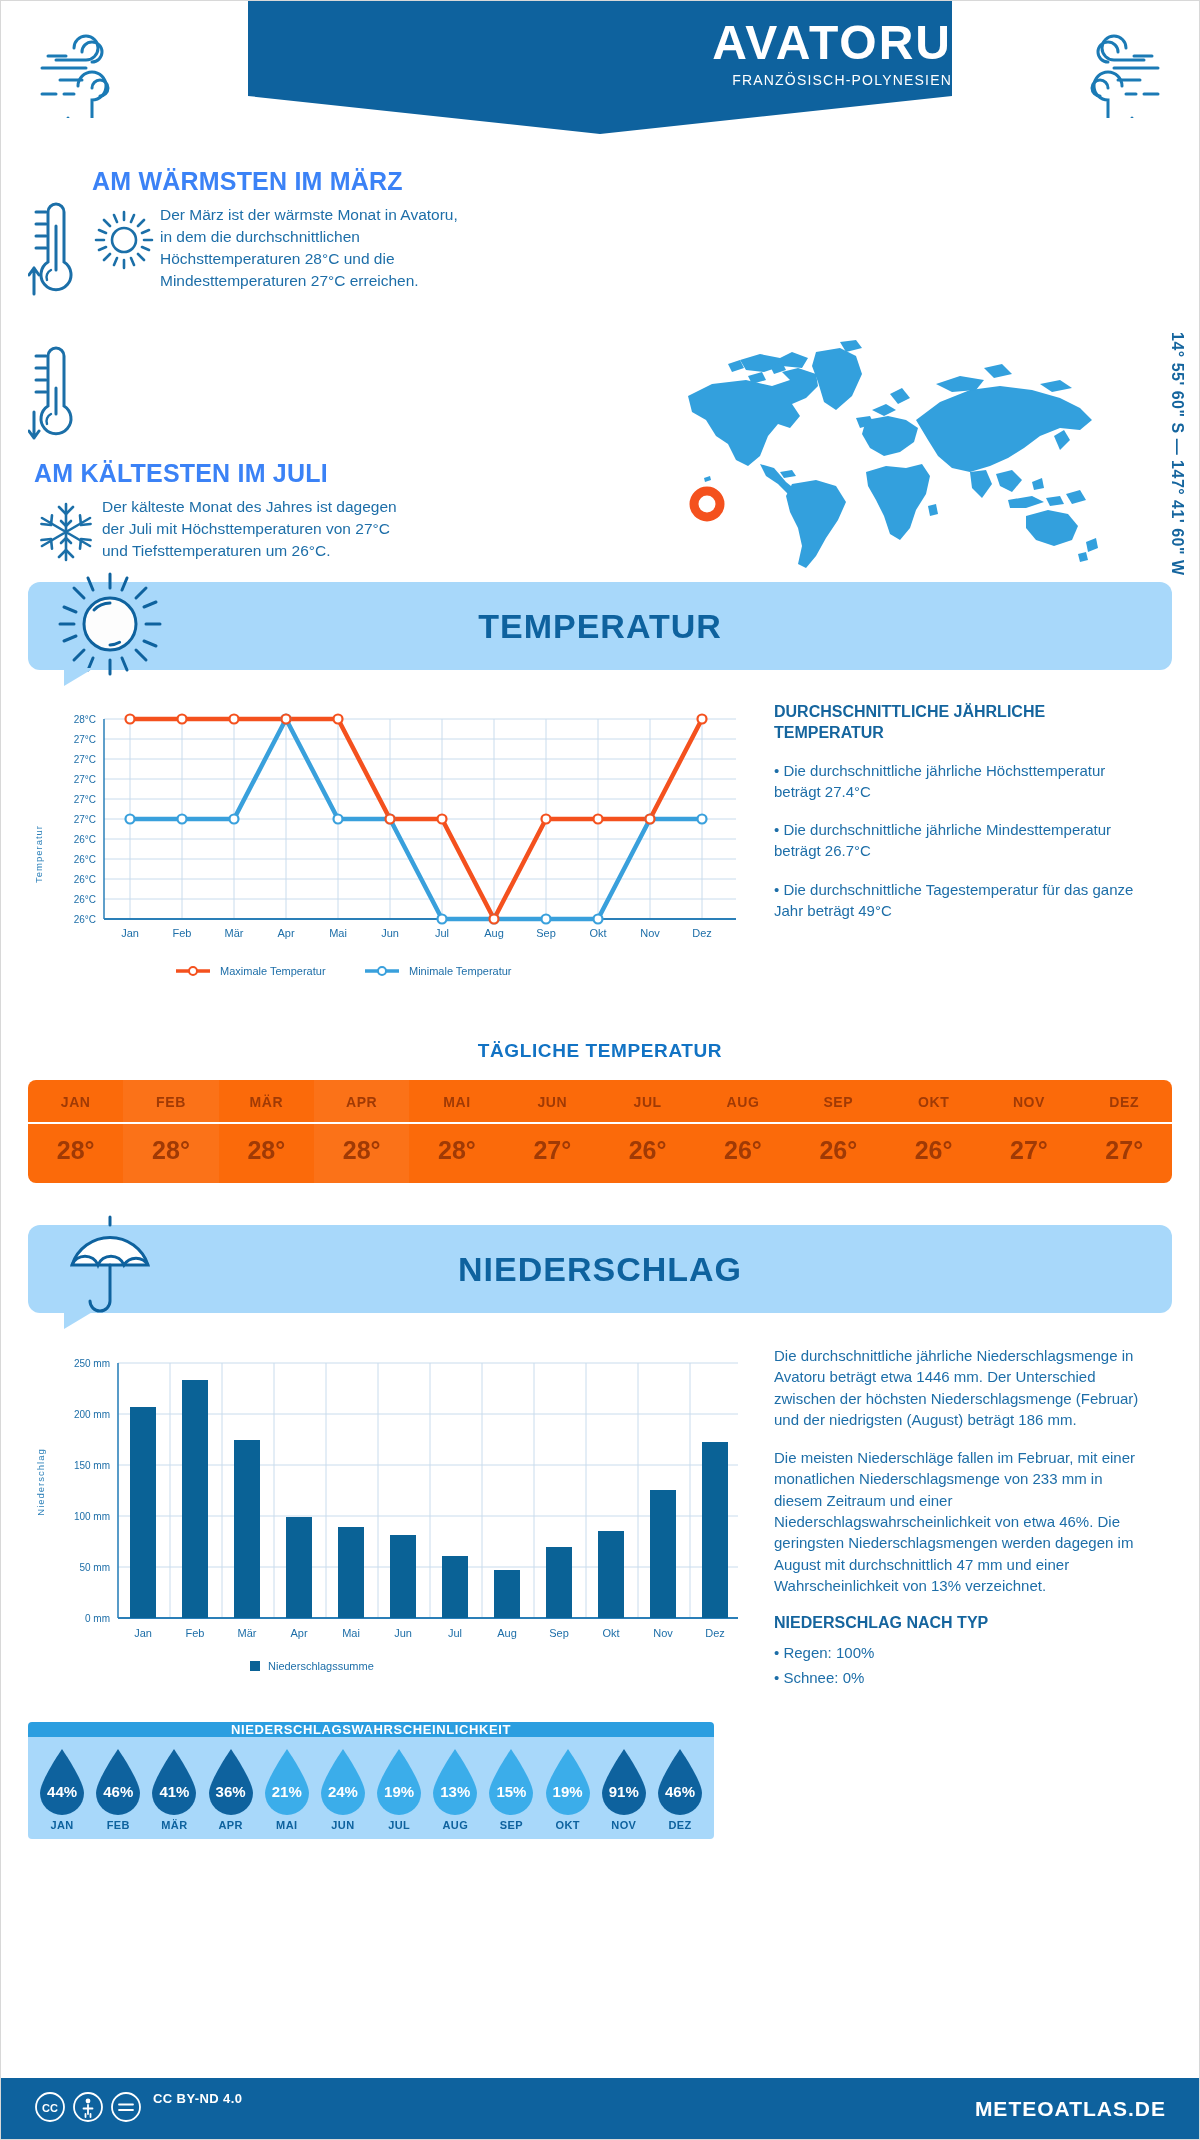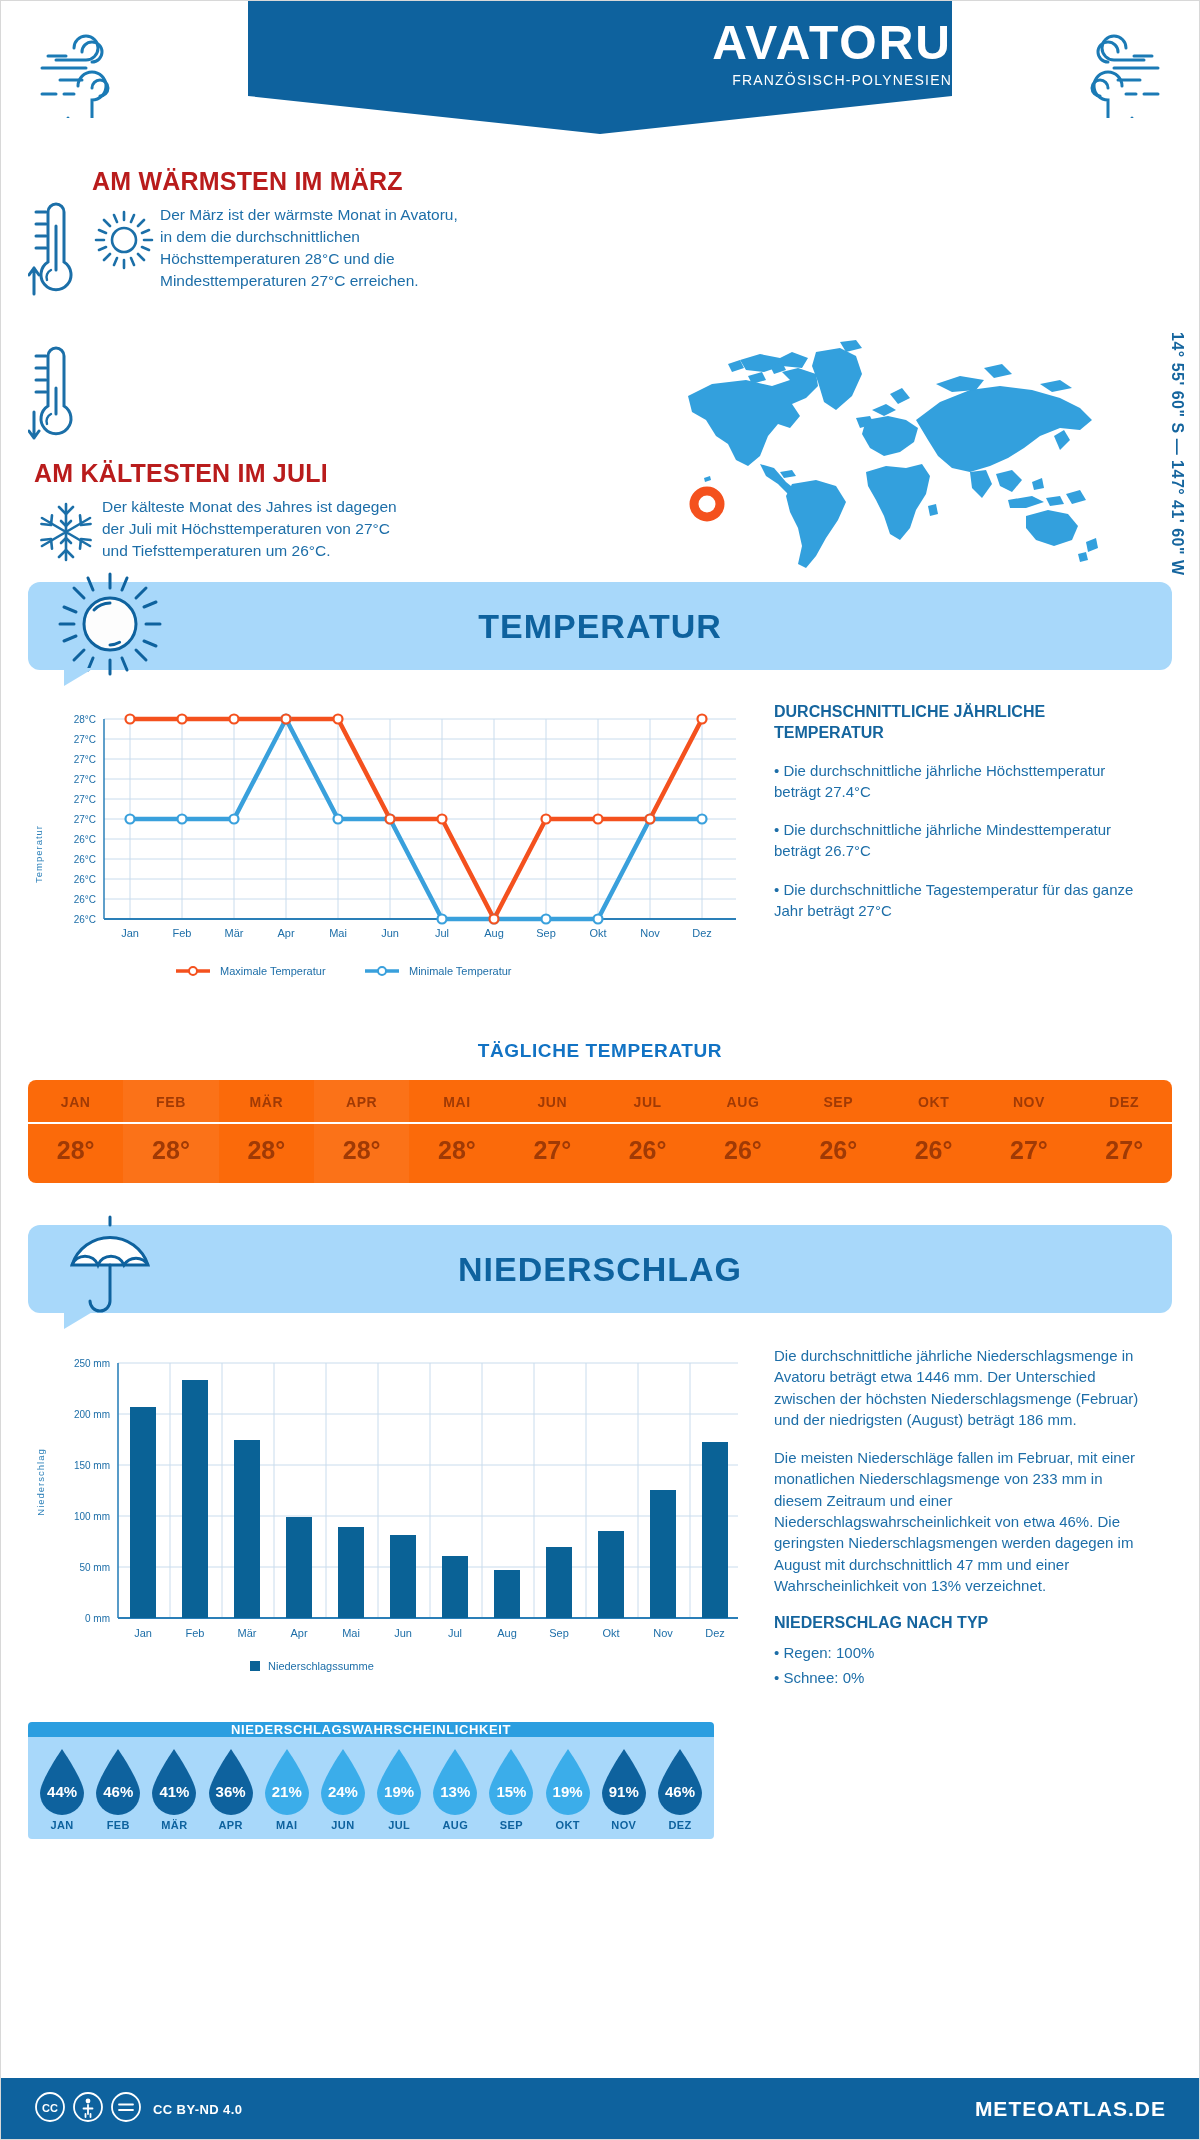--- a/index.html
+++ b/index.html
@@ -33,21 +33,21 @@
 
   
   .extremes { position: relative; padding: 0 0 0 0; height: 430px; }
   .extreme-block { position: absolute; display: flex; align-items: flex-start; }
   .warm-block { left: 28px; top: 16px; width: 600px; }
   .cold-block { left: 28px; top: 160px; width: 600px; flex-direction: column; }
 
   .thermo-icon { flex: 0 0 58px; margin-top: 14px; }
   .ex-body { margin-left: 6px; }
   .ex-title {
-    font-size: 25px; font-weight: 700; color: #b91c1c;
+    font-size: 25px; font-weight: 700; color: #3b82f6;
     letter-spacing: 0.2px; margin-bottom: 8px; line-height: 1.1;
   }
   .ex-row { display: flex; align-items: flex-start; }
   .ex-sub-icon { flex: 0 0 68px; margin-top: 4px; }
   .ex-text {
     font-size: 15.5px; line-height: 1.42; color: #1d6ea8;
     max-width: 310px;
   }
 
   
@@ -143,21 +143,21 @@
     font-size: 11px; font-weight: 700; color: #0e629e;
     margin-top: 2px; letter-spacing: 0.4px;
   }
 
   
   .footer {
     position: absolute; left: 0; bottom: 0; width: 1200px; height: 62px;
     background: #0e629e; display: flex; align-items: center;
     justify-content: space-between; padding: 0 34px;
   }
-  .cc-left { display: flex; align-items: center; gap: 6px; }
+  .cc-left { display: flex; align-items: flex-start; gap: 6px; }
   .cc-text {
     color: #ffffff; font-size: 13px; font-weight: 700; letter-spacing: 0.4px;
     margin-left: 5px;
   }
   .site-name {
     color: #ffffff; font-size: 21px; font-weight: 700; letter-spacing: 1px;
   }
   .page-border { position:absolute; inset:0; border: 1px solid #d8d8d8; pointer-events:none; }
 </style>
 </head>
@@ -453,21 +453,21 @@
           <circle cx="354" cy="277" r="4" fill="#ffffff" stroke="#39a0dc" stroke-width="2"></circle>
           <text class="legend-text" x="381" y="281">Minimale Temperatur</text>
         </g>
       </svg>
     </div>
 
     <div class="chart-right">
       <div class="side-h">DURCHSCHNITTLICHE JÄHRLICHE TEMPERATUR</div>
       <div class="side-p">• Die durchschnittliche jährliche Höchsttemperatur beträgt 27.4°C</div>
       <div class="side-p">• Die durchschnittliche jährliche Mindesttemperatur beträgt 26.7°C</div>
-      <div class="side-p">• Die durchschnittliche Tagestemperatur für das ganze Jahr beträgt 27°C</div>
+      <div class="side-p">• Die durchschnittliche Tagestemperatur für das ganze Jahr beträgt 49°C</div>
     </div>
   </div>
 
   <div class="daily-title">TÄGLICHE TEMPERATUR</div>
   <div class="temp-table">
     <div class="trow thead">
       <div class="cell">JAN</div>
       <div class="cell alt">FEB</div>
       <div class="cell">MÄR</div>
       <div class="cell alt">APR</div>

